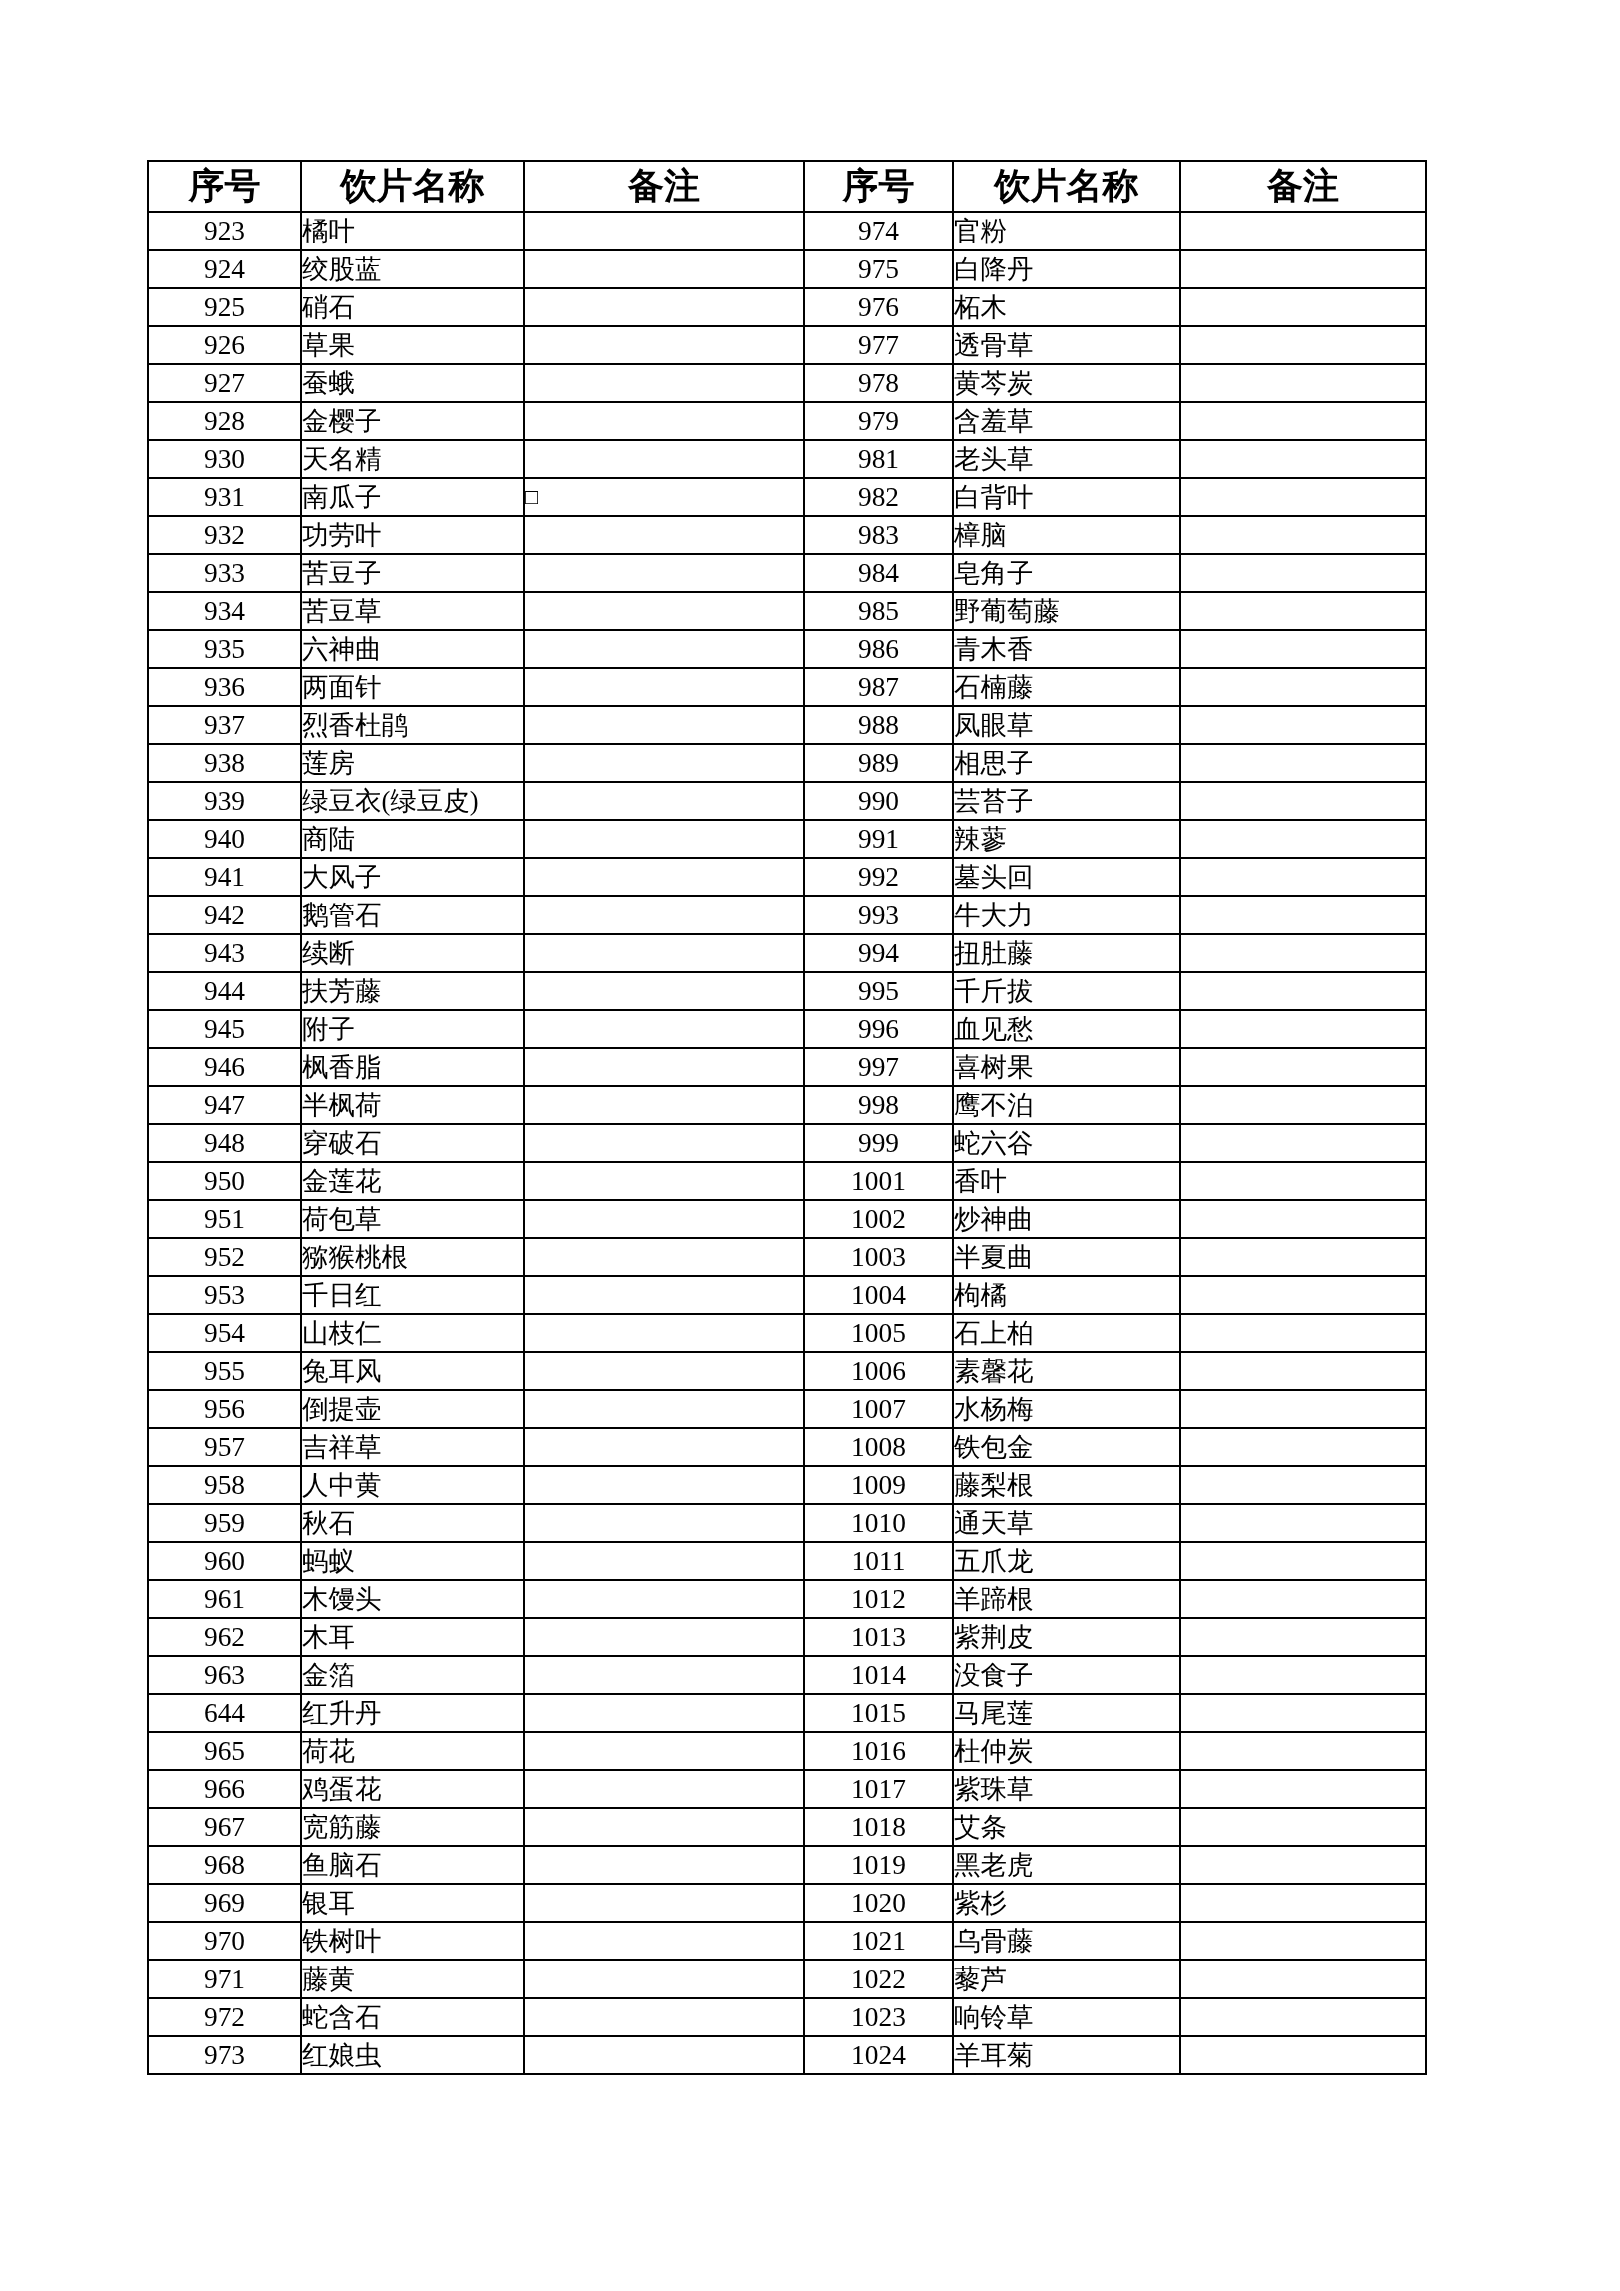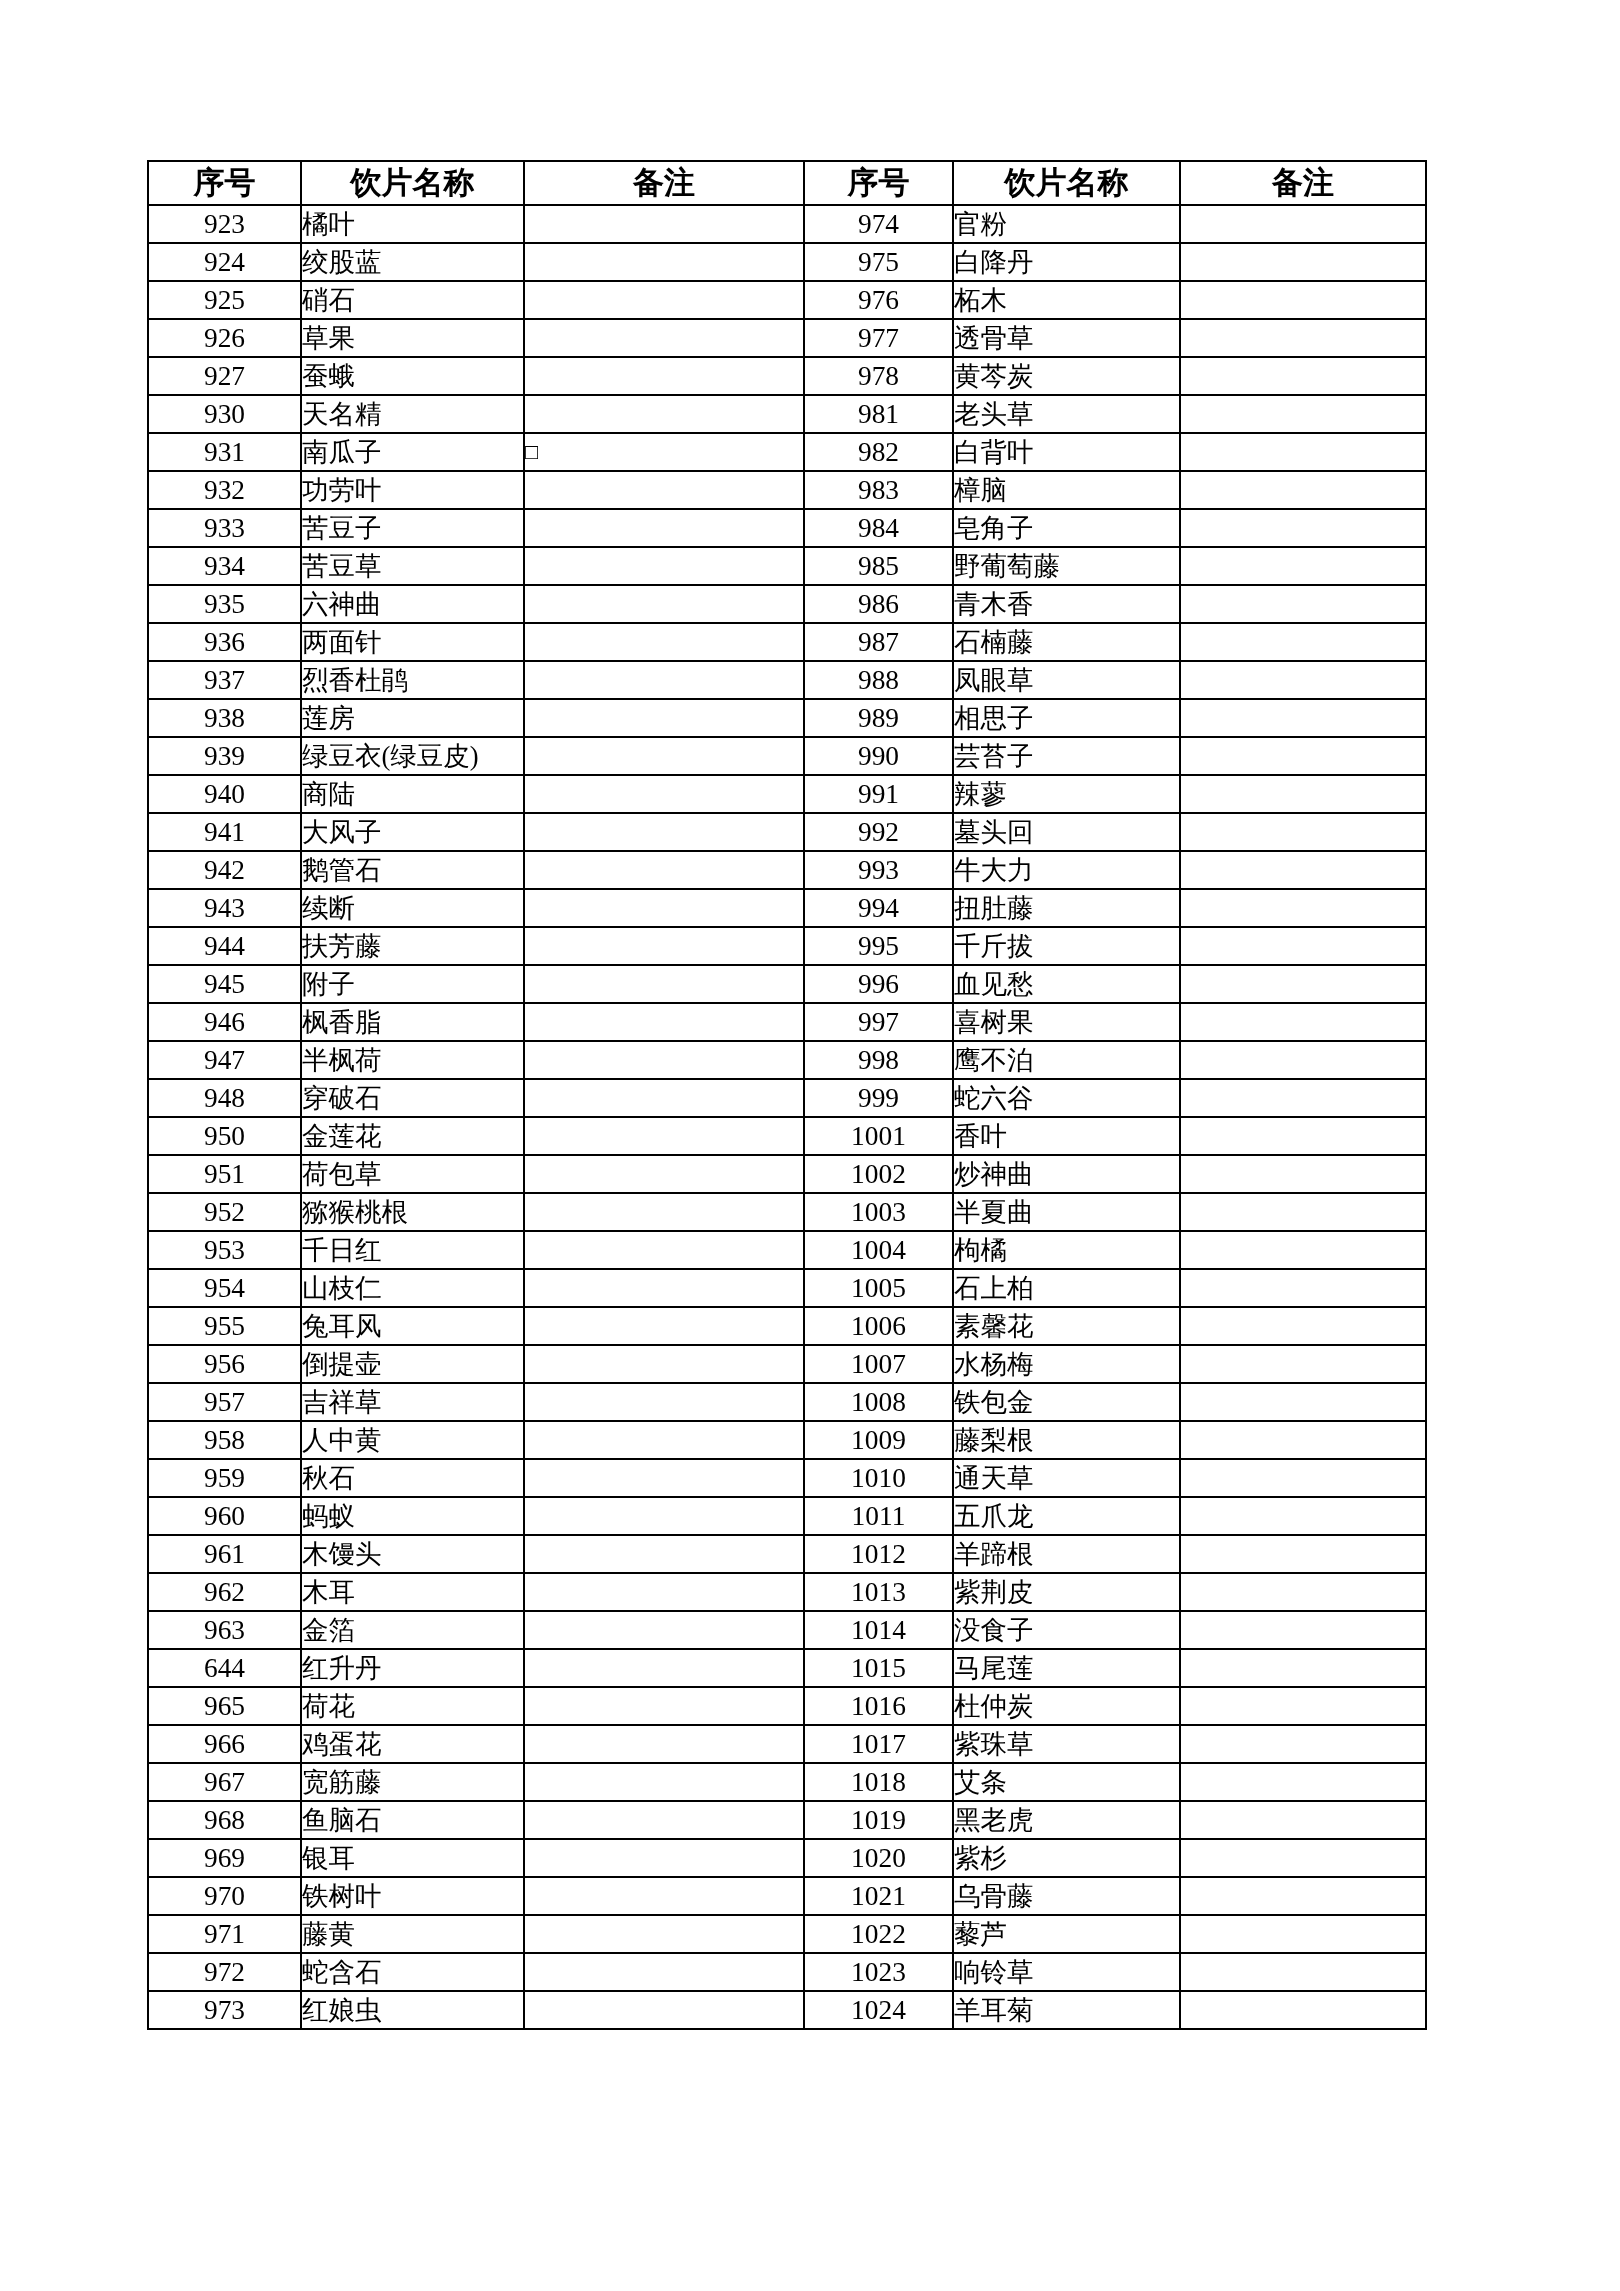--- a/index.html
+++ b/index.html
@@ -37,21 +37,21 @@
     border-top: 2.9px solid #000;
     border-bottom: 2.9px solid #000;
     padding: 0;
     overflow: hidden;
     white-space: nowrap;
   }
   table.herb-table thead tr { height: 36px; }
   table.herb-table tbody tr { height: 35px; }
   th.hdr {
     font-weight: bold;
-    font-size: 31px;
+    font-size: 36px;
     text-align: center;
     vertical-align: middle;
   }
   td.no-cell {
     font-size: 27.4px;
     text-align: center;
     vertical-align: middle;
   }
   td.name-cell {
     font-size: 26.5px;
@@ -124,20 +124,28 @@
     </tr>
         <tr>
       <td class="no-cell">927</td>
       <td class="name-cell">蚕蛾</td>
       <td class="note-cell"></td>
       <td class="no-cell">978</td>
       <td class="name-cell">黄芩炭</td>
       <td class="note-cell"></td>
     </tr>
         <tr>
+      <td class="no-cell">928</td>
+      <td class="name-cell">金樱子</td>
+      <td class="note-cell"></td>
+      <td class="no-cell">979</td>
+      <td class="name-cell">含羞草</td>
+      <td class="note-cell"></td>
+    </tr>
+        <tr>
       <td class="no-cell">930</td>
       <td class="name-cell">天名精</td>
       <td class="note-cell"></td>
       <td class="no-cell">981</td>
       <td class="name-cell">老头草</td>
       <td class="note-cell"></td>
     </tr>
         <tr>
       <td class="no-cell">931</td>
       <td class="name-cell">南瓜子</td>

